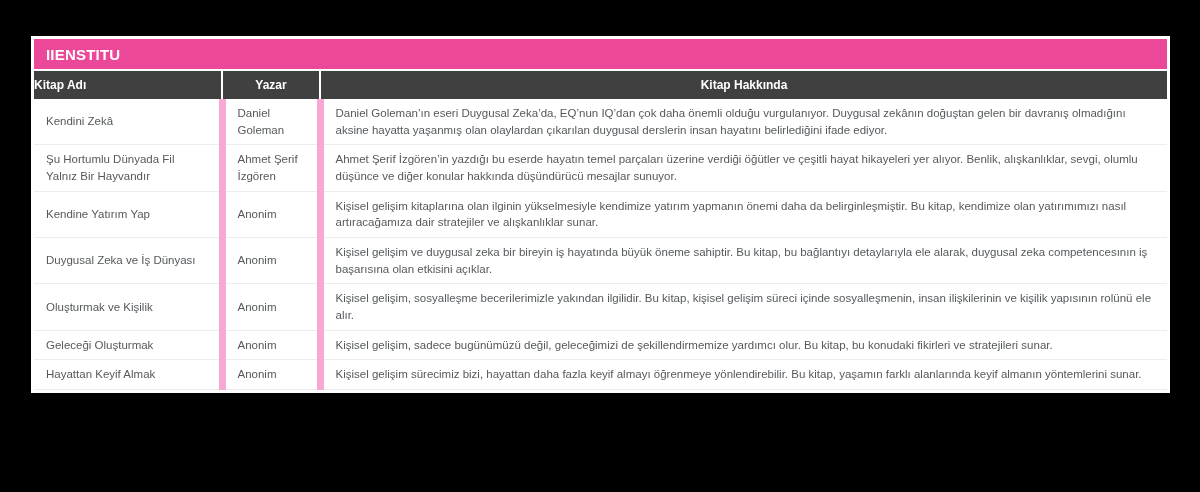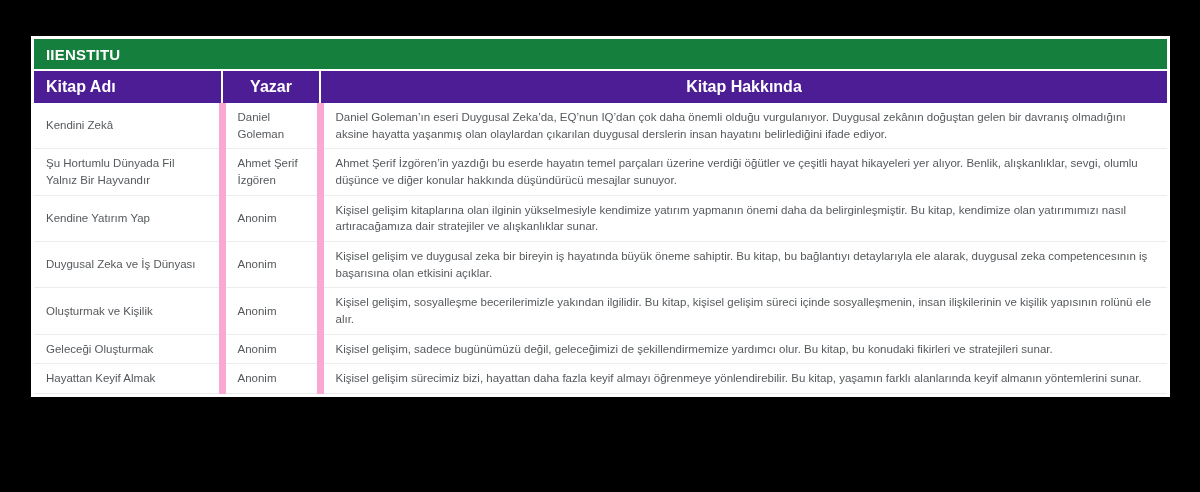--- a/index.html
+++ b/index.html
@@ -14,40 +14,40 @@
   .card {
     position: absolute;
     left: 31px;
     top: 36px;
     width: 1139px;
     background: #ffffff;
     padding: 3px;
     box-sizing: border-box;
   }
   .title-bar {
-    background: #15803d;
+    background: #ec4899;
     color: #ffffff;
     font-weight: bold;
     font-size: 15px;
     padding: 7px 12px 6px 12px;
     margin-bottom: 2px;
     letter-spacing: 0.2px;
   }
   table.book-table {
     width: 100%;
     border-collapse: collapse;
     table-layout: fixed;
   }
   table.book-table thead th {
-    background: #4c1d95;
+    background: #404040;
     color: #ffffff;
     font-weight: bold;
-    font-size: 16px;
+    font-size: 12px;
     text-align: left;
-    padding: 7px 12px;
+    padding: 7px 0;
   }
   table.book-table thead th + th {
     border-left: 2px solid #ffffff;
     text-align: center;
   }
   table.book-table tbody td {
     font-size: 11.5px;
     color: #55595c;
     line-height: 1.45;
     padding: 6px 12px;

